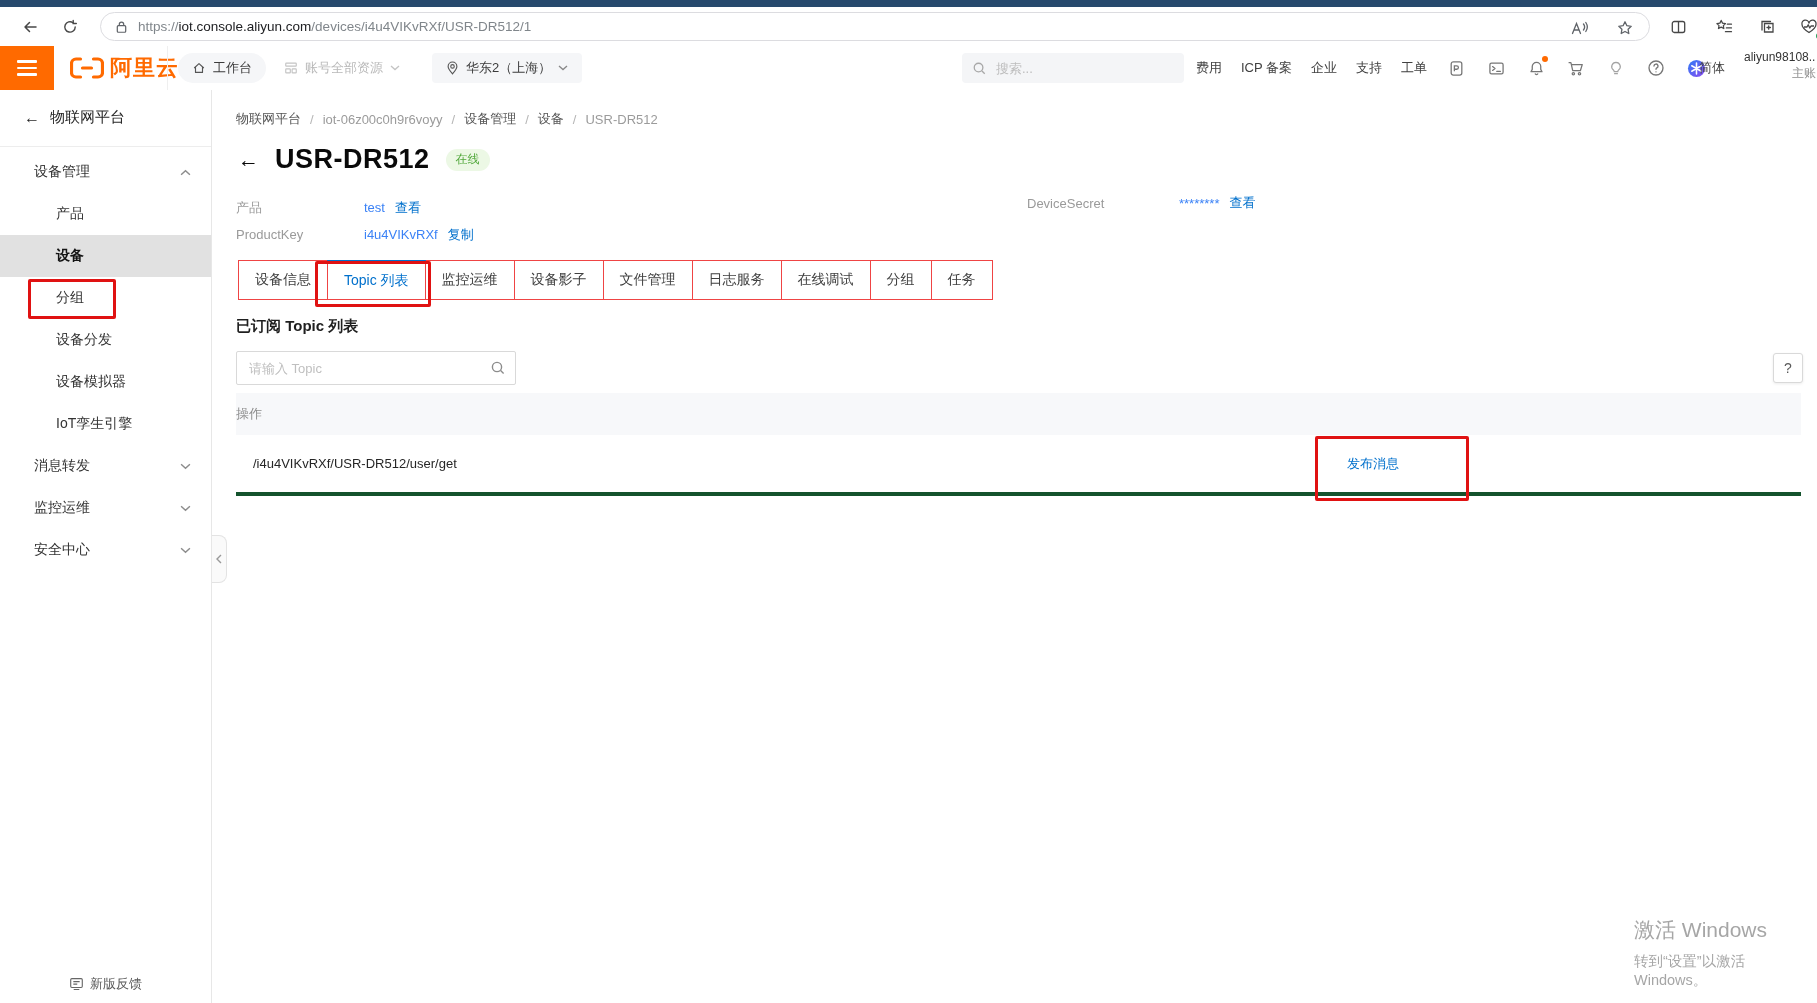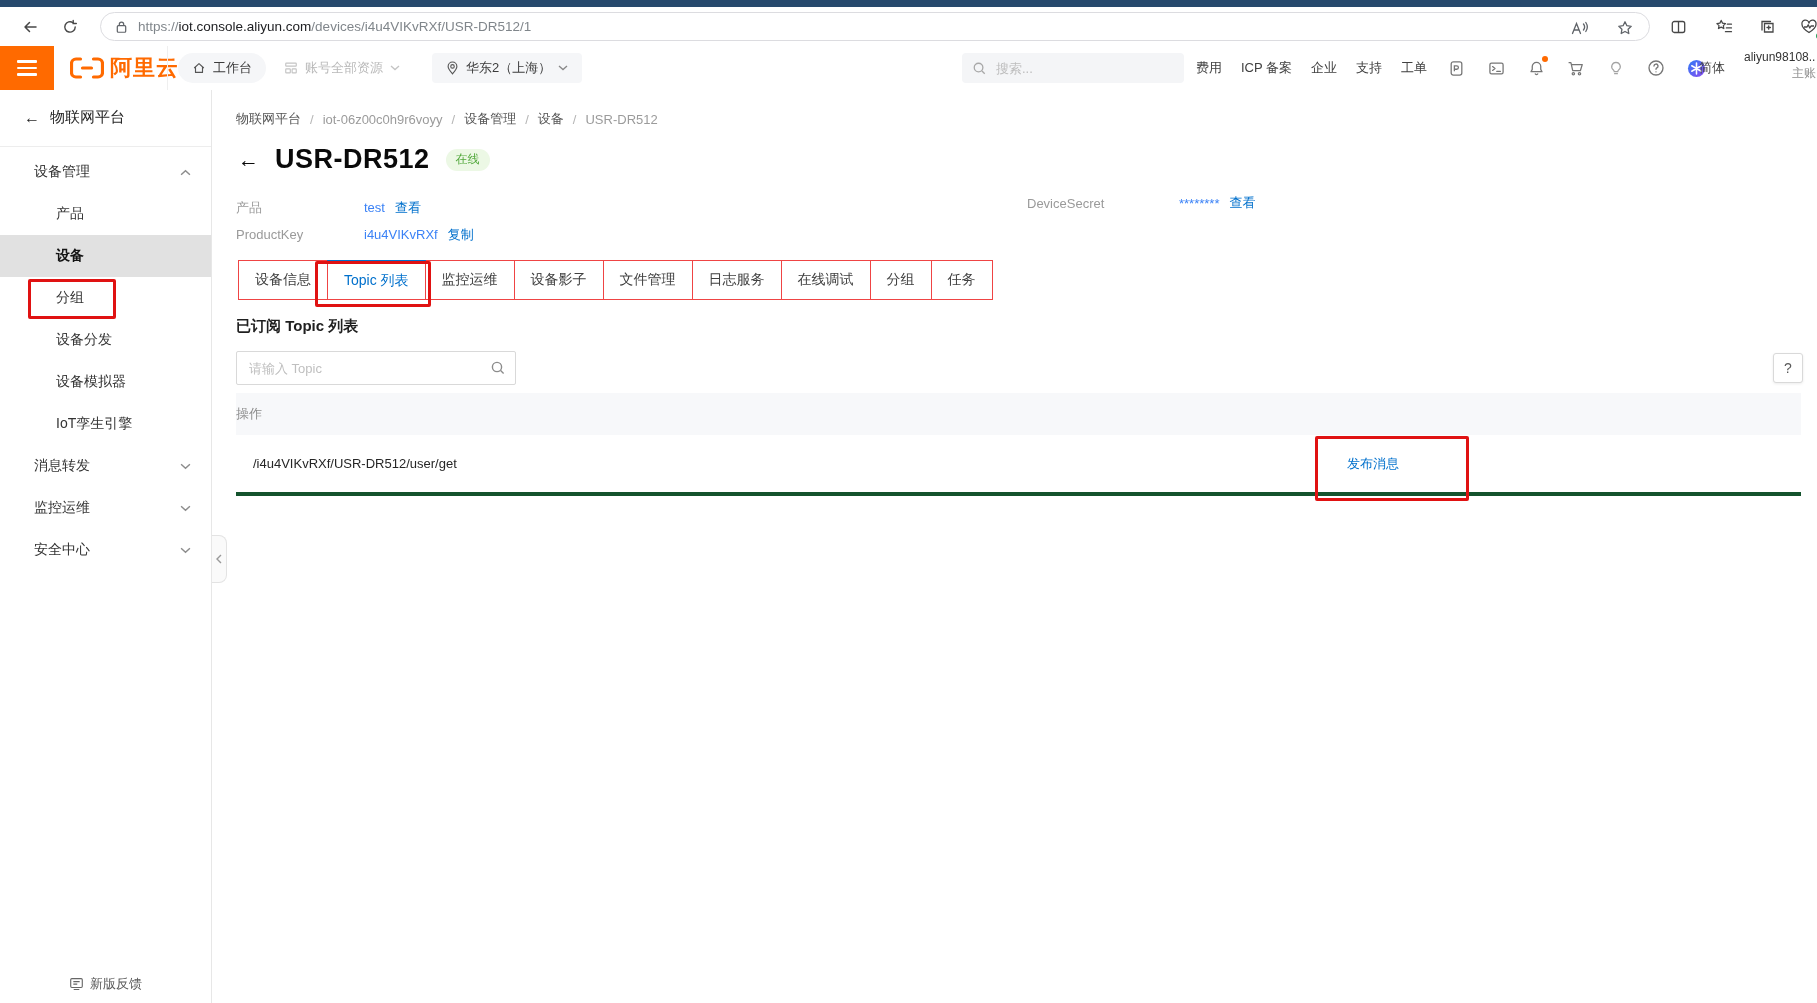--- a/index.html
+++ b/index.html
@@ -446,18 +446,22 @@
         <span class="col-action">操作</span>
       </div>
       <div id="table-rows">
           <div class="t-row">
             <span class="col-topic">/i4u4VIKvRXf/USR-DR512/user/get</span>
             <span class="col-action"><span class="action-link">发布消息</span></span>
           </div>
         </div>
     </div>
 
+    <div class="watermark">
+      <div class="wm1">激活 Windows</div>
+      <div class="wm2">转到“设置”以激活 Windows。</div>
+    </div>
   </div>
 
   <div class="red-box rb1"></div>
   <div class="red-box rb2"></div>
   <div class="red-box rb3"></div>
 </div>
 
 </body></html>

